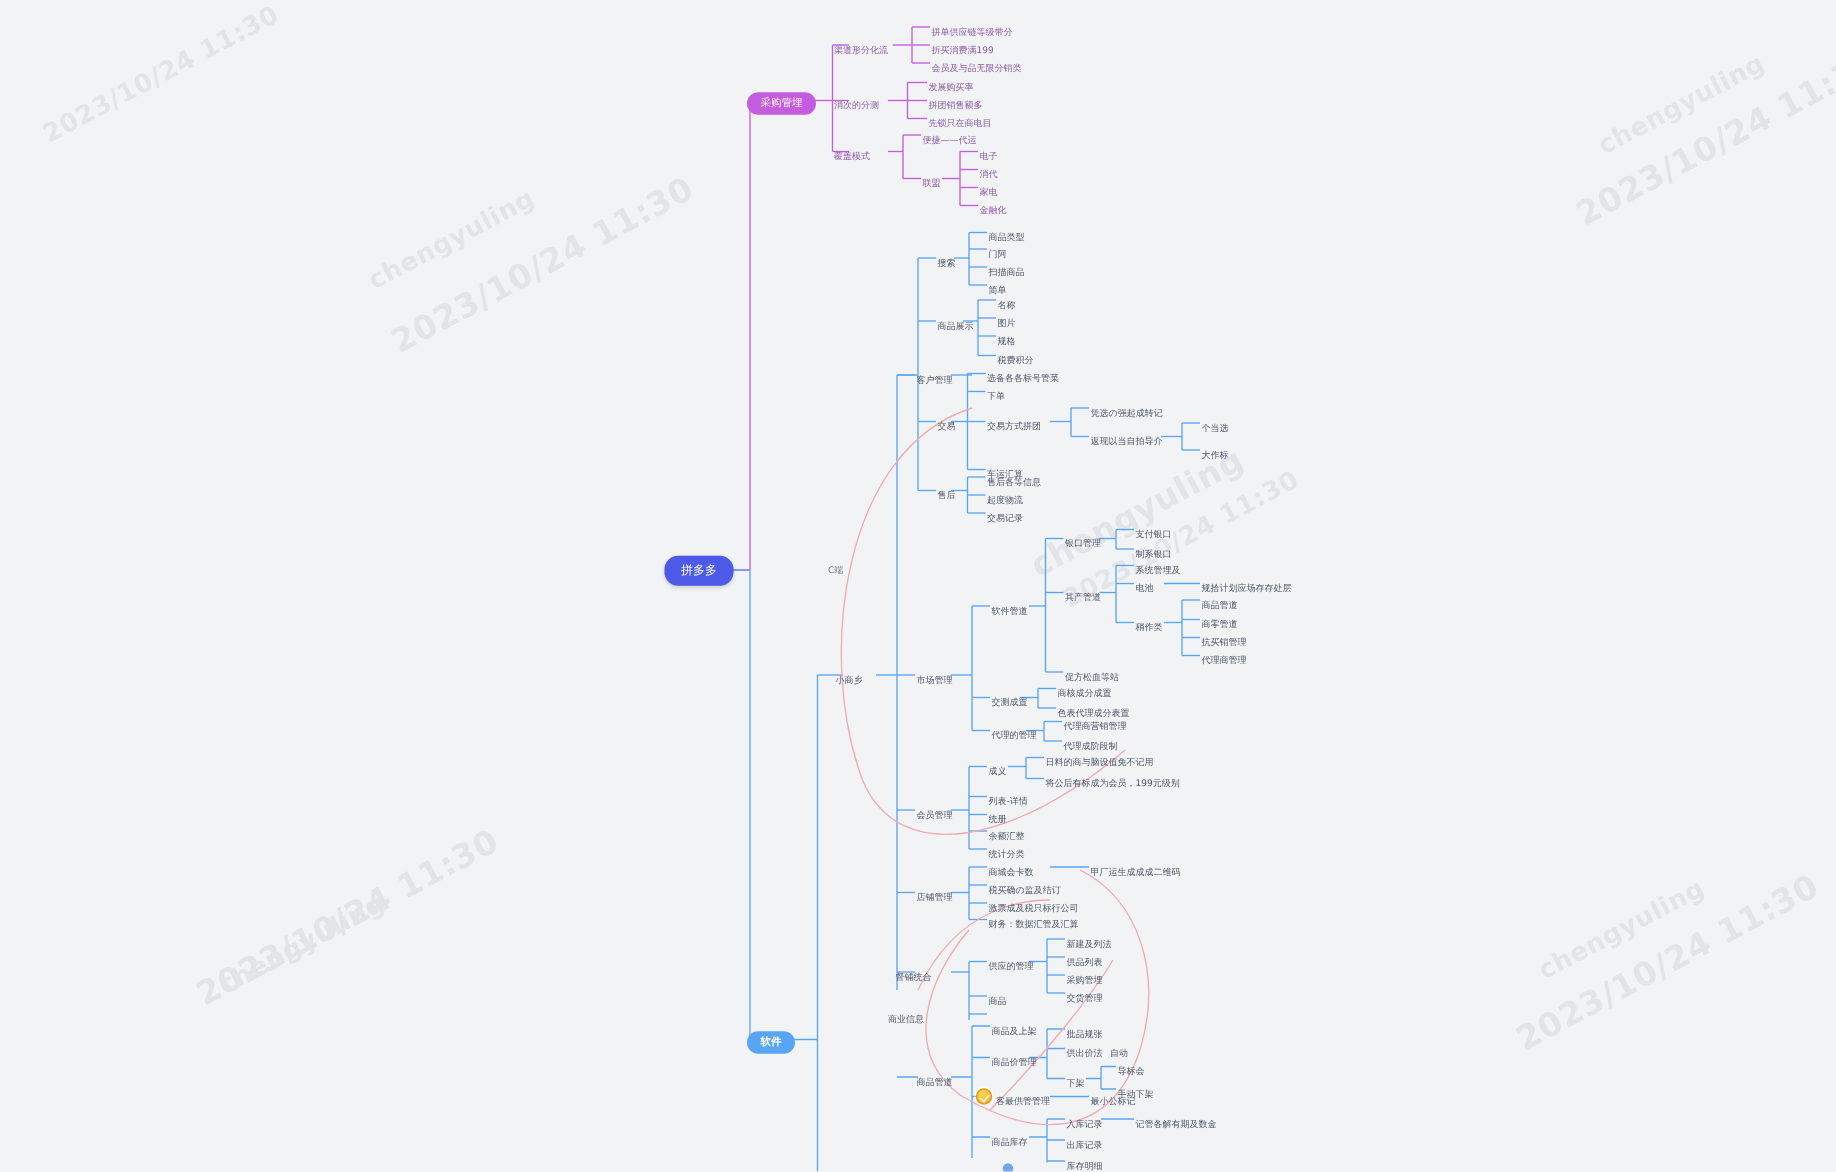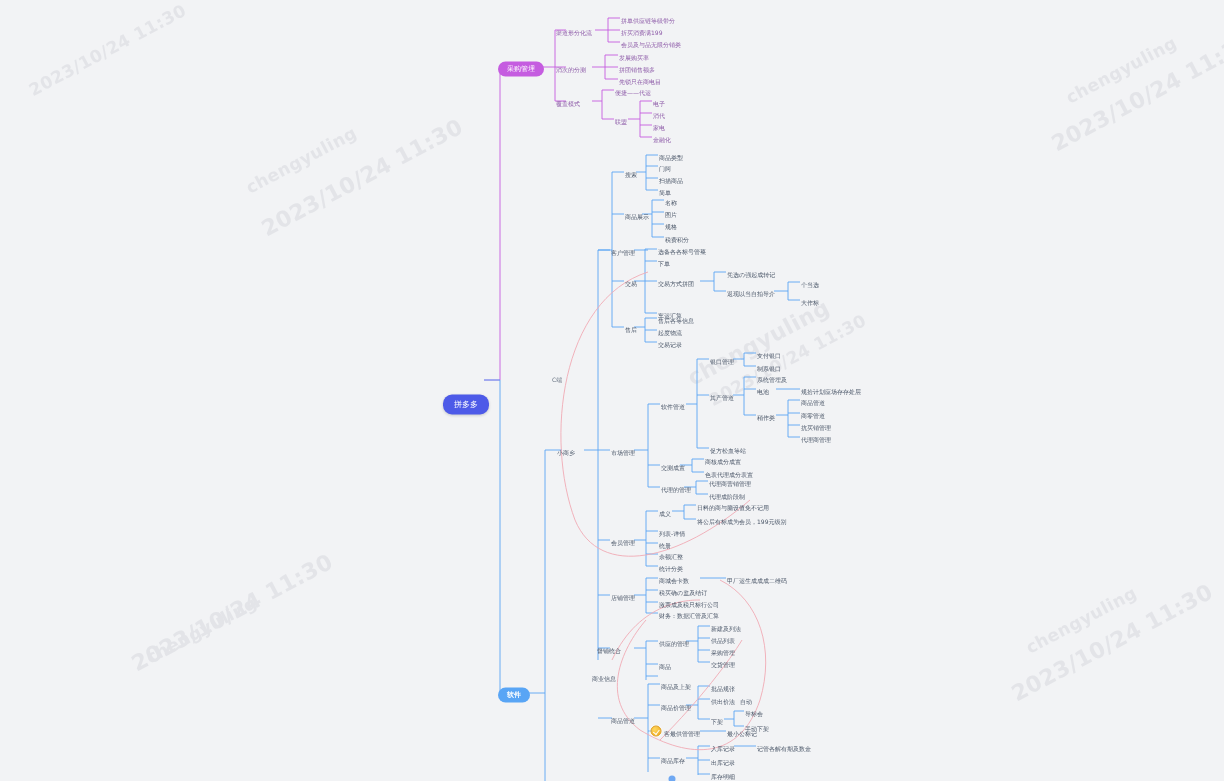--- a/index.html
+++ b/index.html
@@ -279,21 +279,21 @@
 
     <g fill="none" stroke="#f0aab4" stroke-width="0.9">
       <path d="M648 272 C 560 300, 545 440, 575 520 C 600 580, 680 560, 750 500"></path>
       <path d="M612 660 C 640 600, 690 600, 700 600"></path>
       <path d="M640 730 C 600 700, 620 650, 646 620"></path>
       <path d="M640 730 C 690 760, 740 760, 760 700 C 775 650, 760 600, 720 580"></path>
       <path d="M660 740 C 700 700, 730 660, 742 640"></path>
     </g>
   </svg>
 
-  <div class="node" style="left:443px;top:380px;margin-top:24px;">
+  <div class="node" style="left:443px;top:380px;">
     <span class="pill-root t">拼多多</span>
   </div>
 
   <div class="node" style="left:498px;top:67px;">
     <span class="pill-purple t">采购管埋</span>
   </div>
   <div class="node" style="left:498px;top:693px;font-weight:bold;">
     <span class="pill-blue t">软件</span>
   </div>
 

